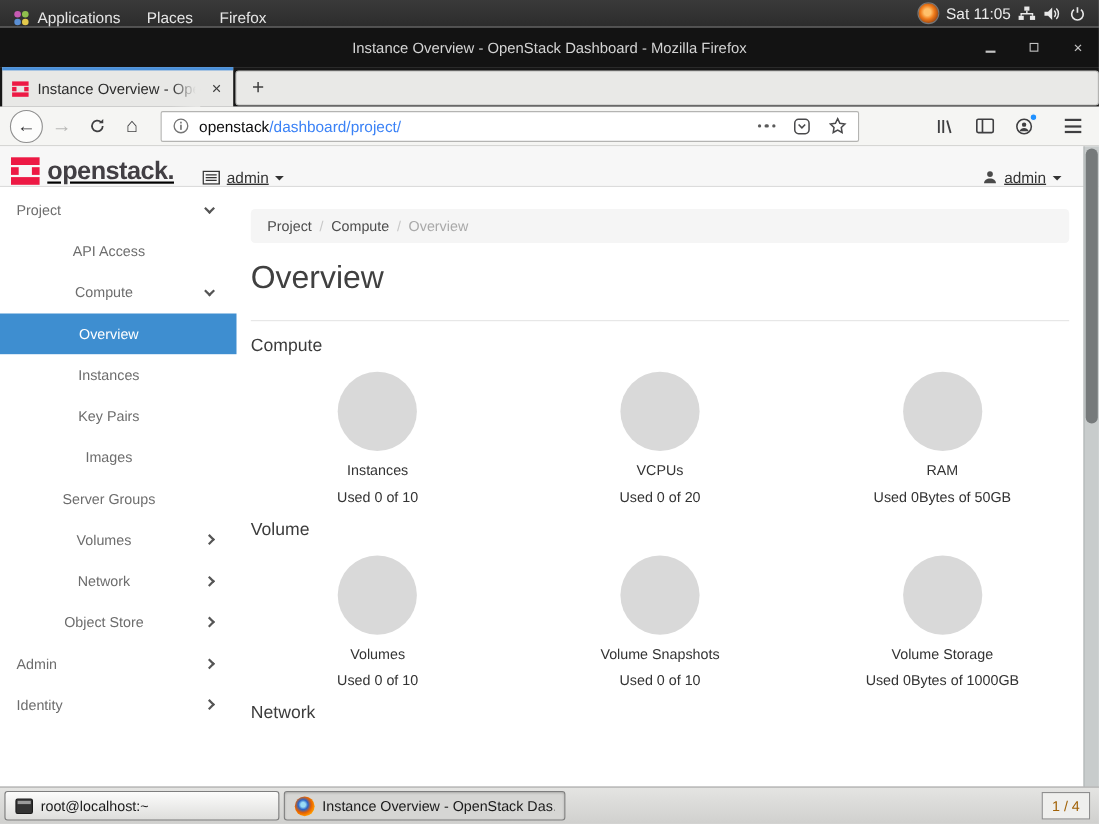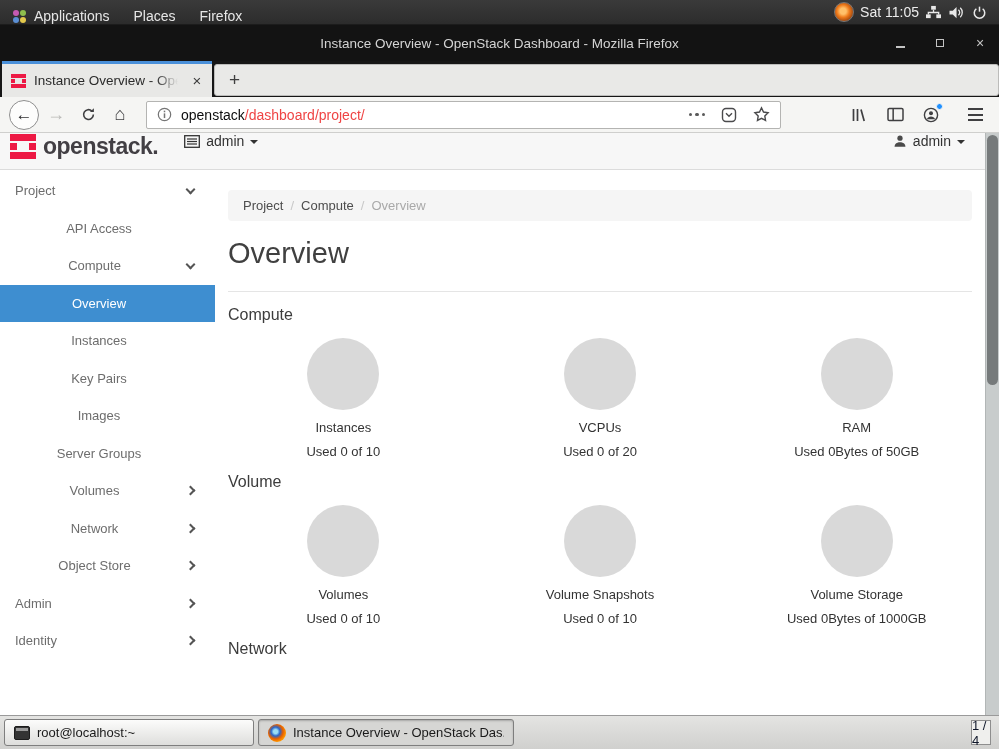--- a/index.html
+++ b/index.html
@@ -36,32 +36,32 @@
   .tabstrip { position:absolute; left:214px; right:0; top:3px; bottom:1px; background:#e9e9e7; border:1px solid #bcbcba; border-radius:3px; display:flex; align-items:center; }
   .newtab { font-size:19px; color:#3f3f3f; padding:0 14px; font-weight:400; }
 
   
   .navbar { position:absolute; top:97px; left:0; right:0; height:36px; background:#f5f5f3; border-bottom:1px solid #cfcfcd; display:flex; align-items:center; padding:0 8px; }
   .nav-btn { width:32px; height:30px; display:flex; align-items:center; justify-content:center; color:#3f3f41; font-size:18px; }
   .back-circle { width:30px; height:30px; border:1px solid #8f8f8f; border-radius:50%; background:#fdfdfc; display:flex; align-items:center; justify-content:center; font-size:17px; color:#2f2f31; }
   .fwd { color:#b9b9b7; }
   .urlbar { flex:1; margin:0 62px 0 10px; height:28px; background:#fff; border:1px solid #b4b4b2; border-radius:2px; display:flex; align-items:center; padding:0 10px; }
   .url-text { margin-left:9px; font-size:14px; color:#0c0c0d; }
-  .url-text .path { color:#ef4444;margin-top:28px; }
+  .url-text .path { color:#3b82f6;margin-top:28px; }
   .url-actions { margin-left:auto; display:flex; align-items:center; gap:16px; }
   .dots { display:flex; gap:3px; }
   .dots i { width:3.5px; height:3.5px; border-radius:50%; background:#5a5a5a; }
   .toolbar-right { display:flex; align-items:center; gap:4px; }
   .acct { position:relative; }
   .acct .dot { position:absolute; top:3px; right:4px; width:7px; height:7px; border-radius:50%; background:#1f90ff; border:1px solid #f5f5f3; }
   .burger { display:flex; flex-direction:column; gap:3.5px; }
   .burger i { width:15px; height:2px; background:#3f3f41; }
 
   
-  .osheader { position:absolute; top:133px; left:0; right:0; height:37px; background:#f7f7f7; border-bottom:1px solid #dcdcdc; display:flex; align-items:flex-start; padding:0 34px 0 10px; }
+  .osheader { position:absolute; top:133px; left:0; right:0; height:37px; background:#f7f7f7; border-bottom:1px solid #dcdcdc; display:flex; align-items:flex-end; padding:0 34px 0 10px;text-decoration:underline; }
   .os-logo { display:flex; align-items:center; gap:7px; }
   .os-mark { width:26px; height:25px; display:flex; flex-direction:column; justify-content:space-between; }
   .os-mark .bar { height:7px; background:#ed1944; }
   .os-mark .mid { height:7px; display:flex; justify-content:space-between; }
   .os-mark .mid i { width:7px; background:#ed1944; }
   .os-word { font-size:23px; font-weight:700; color:#423f44; letter-spacing:-0.5px; }
   .proj-switch { margin-left:26px; display:flex; align-items:center; gap:6px; font-size:14px; color:#333; }
   .user-menu { margin-left:auto; display:flex; align-items:center; gap:6px; font-size:14px; color:#333; }
   .caret { width:0; height:0; border-left:4px solid transparent; border-right:4px solid transparent; border-top:4px solid #333; margin-top:2px; }
 
@@ -99,21 +99,21 @@
 
   
   .taskbar { position:absolute; left:0; right:0; bottom:0; height:34px; background:linear-gradient(#e4e4e2,#d0d0ce); border-top:1px solid #9a9a9a; display:flex; align-items:center; }
   .task-btn { height:27px; display:flex; align-items:center; gap:7px; padding:0 9px; border:1px solid #7e7e7e; border-radius:3px; font-size:13px; color:#1a1a1a; background:linear-gradient(#fcfcfb,#dededc); margin-left:4px;text-align:right; }
   .task-btn.term { width:250px; }
   .task-btn.ff { width:256px; background:#d6d6d4; box-shadow:inset 0 1px 2px rgba(0,0,0,0.22); }
   .term-icon { width:16px; height:14px; background:#333; border:1px solid #1c1c1c; border-radius:2px; position:relative; flex:0 0 16px; }
   .term-icon::before { content:""; position:absolute; top:1px; left:1px; right:1px; height:3px; background:#9a9a9a; }
   .ff-icon { width:18px; height:18px; border-radius:50%; flex:0 0 18px; background:radial-gradient(circle at 42% 42%, #9adcf5 0 14%, #2a65c9 30%, #e66000 50%, #ff9500 70%, #ffcb00 92%); }
   .task-btn .t-label { white-space:nowrap; overflow:hidden; }
-  .pager { position:absolute; right:8px; top:4px; height:25px; width:20px; border:1px solid #8e8e8e; background:#efefed; display:flex; align-items:center; justify-content:center; font-size:13px; color:#0f172a; }
+  .pager { position:absolute; right:8px; top:4px; height:25px; width:44px; border:1px solid #8e8e8e; background:#efefed; display:flex; align-items:center; justify-content:center; font-size:13px; color:#a16207; }
 </style>
 </head>
 <body>
 
 <div class="screen">
 
   <div class="topbar">
     <div class="menu">
       <span class="apps-icon">
           <i></i>

